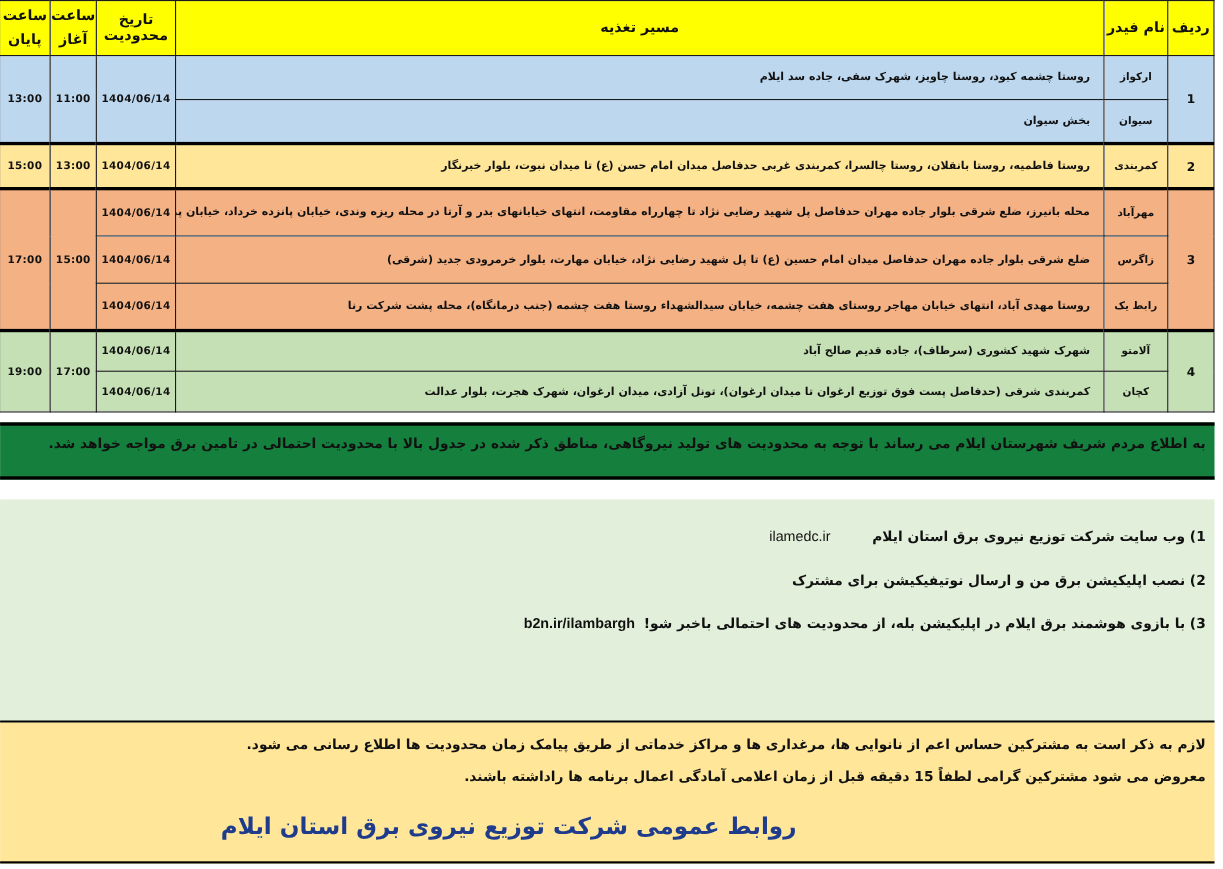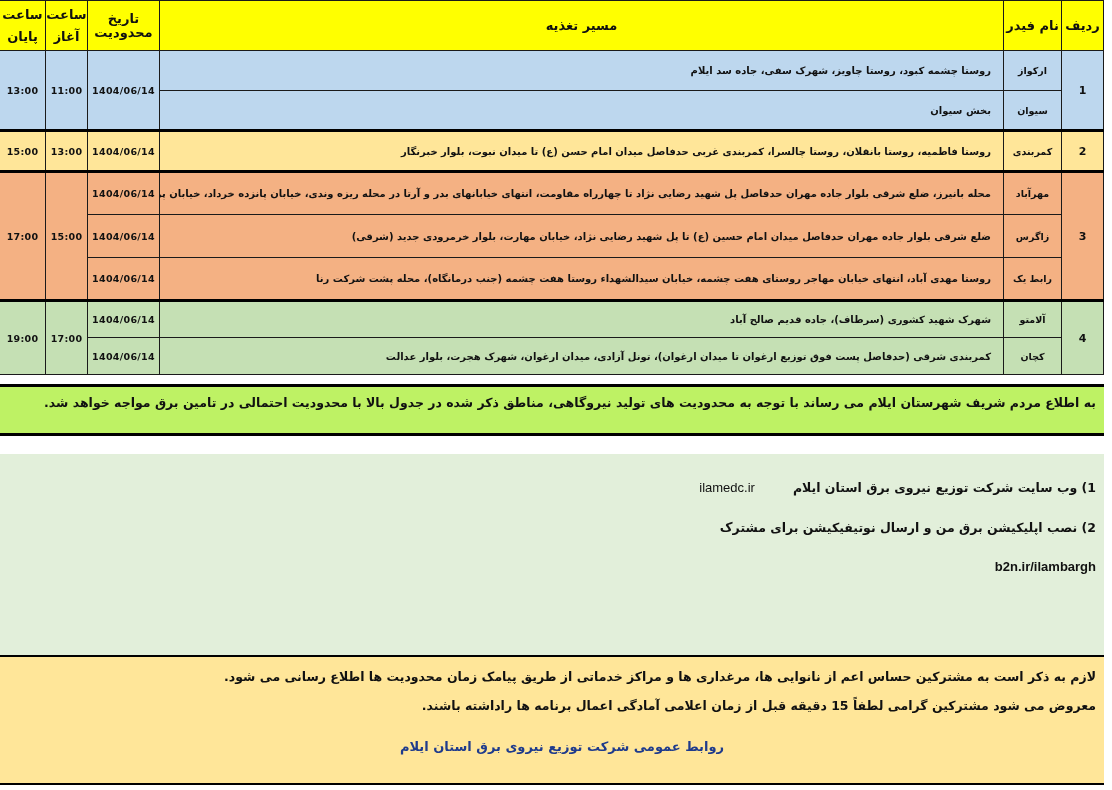--- a/index.html
+++ b/index.html
@@ -19,36 +19,36 @@
 
     tr.g1 td { background: #bdd7ee; height: 40px; }
     tr.g2 td { background: #ffe699; height: 41px; }
     tr.g3 td { background: #f4b183; height: 43px; }
     tr.g4 td { background: #c5e0b4; height: 37px; }
 
     .group-bottom td { border-bottom: 3px solid #000 !important; }
 
     .notice { position: absolute; left: 0; width: 1104px; direction: rtl; text-align: right; padding-right: 8px; font-size: 12.5px; }
     .notice p { white-space: nowrap; }
-    .n1 { top: 384px; height: 52px; background: #bef264; border-top: 3px solid #000; border-bottom: 3px solid #000; }
+    .n1 { top: 384px; height: 52px; background: #15803d; border-top: 3px solid #000; border-bottom: 3px solid #000; }
     .n1 p:nth-child(1) { margin-top: 8px; }
     .n1 p:nth-child(2) { margin-top: 18px; }
 
     .n2 { top: 454px; height: 203px; background: #e2efda; border-bottom: 2px solid #000; }
     .n2 p.hdr { margin-top: 18px; }
     .n2 .line { margin-top: 26px; display: flex; flex-direction: row; justify-content: flex-start; align-items: center; gap: 38px; }
     .n2 .line.l2 { margin-top: 25px; }
     .n2 .line.l3 { margin-top: 24px; gap: 8px; }
     .n2 .url { direction: ltr; font-weight: normal; font-family: "Liberation Sans", sans-serif; font-size: 13px; }
     .n2 .url.b { font-weight: bold; }
 
     .n3 { top: 657px; height: 128px; background: #ffe699; border-bottom: 2px solid #000; }
     .n3 p:nth-child(1) { margin-top: 12px; }
     .n3 p:nth-child(2) { margin-top: 14px; }
-    .n3 .sig { position: absolute; right: 380px; top: 82px; color: #1f3b8c; font-size: 13px; font-weight: bold; }
+    .n3 .sig { position: absolute; right: 380px; top: 82px; color: #1f3b8c; font-size: 21px; font-weight: bold; }
   </style>
 </head>
 <body>
 
 <div class="sheet">
   <table class="sched">
     <colgroup>
       <col style="width:42px">
       <col style="width:58px">
       <col style="width:844px">
@@ -131,20 +131,21 @@
 
   <div class="notice n2">
     <div class="line">
       <span>1) وب سایت شرکت توزیع نیروی برق استان ایلام</span>
       <span class="url">ilamedc.ir</span>
     </div>
     <div class="line l2">
       <span>2) نصب اپلیکیشن برق من و ارسال نوتیفیکیشن برای مشترک</span>
     </div>
     <div class="line l3">
+      <span>3) با بازوی هوشمند برق ایلام در اپلیکیشن بله، از محدودیت های احتمالی باخبر شو!</span>
       <span class="url b">b2n.ir/ilambargh</span>
     </div>
   </div>
 
   <div class="notice n3">
     <p>لازم به ذکر است به مشترکین حساس اعم از نانوایی ها، مرغداری ها و مراکز خدماتی از طریق پیامک زمان محدودیت ها اطلاع رسانی می شود.</p>
     <p>معروض می شود مشترکین گرامی لطفاً 15 دقیقه قبل از زمان اعلامی آمادگی اعمال برنامه ها راداشته باشند.</p>
     <div class="sig">روابط عمومی شرکت توزیع نیروی برق استان ایلام</div>
   </div>
 </div>

